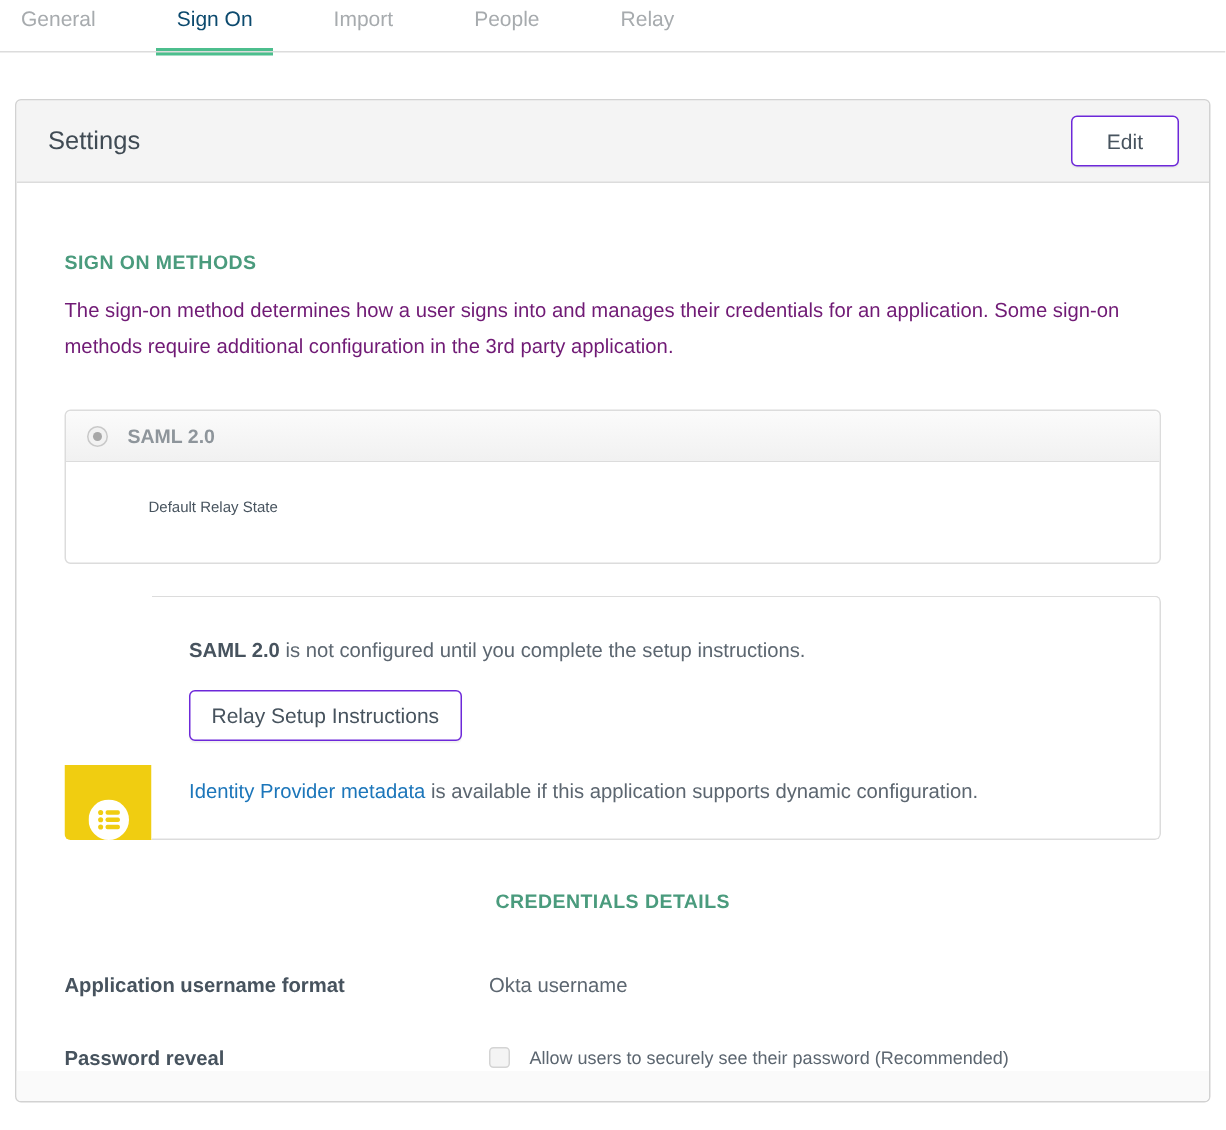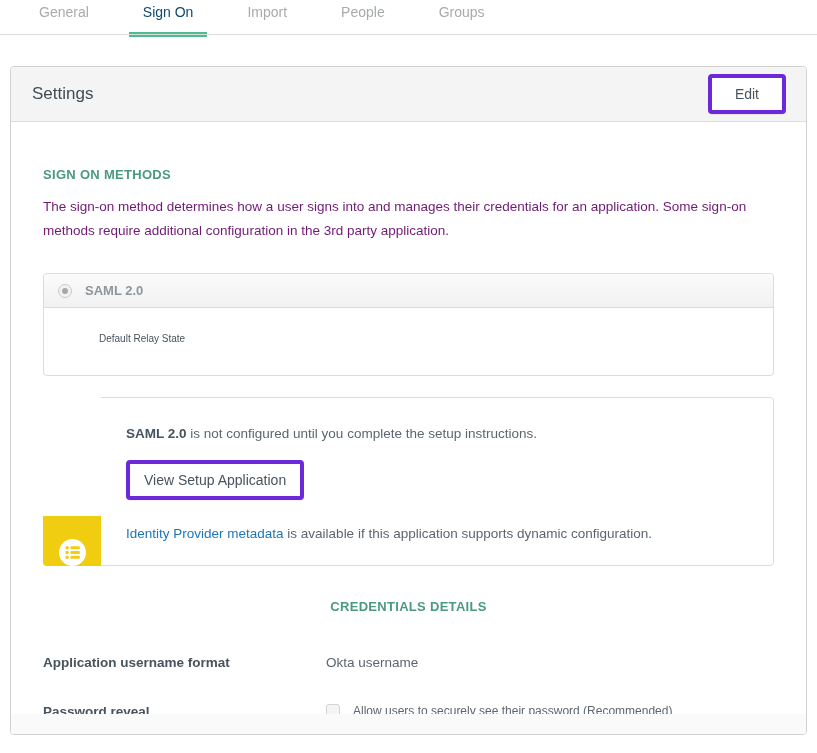--- a/index.html
+++ b/index.html
@@ -2,32 +2,32 @@
 <html><head>
 <meta charset="utf-8">
 <style>
   * { margin: 0; padding: 0; box-sizing: border-box; }
   html, body { background: #ffffff; font-family: "Liberation Sans", sans-serif; }
   .page { position: relative; width: 817px; height: 753px; background: #fff; }
 
   
   .tabbar { position: relative; height: 36px; }
   .tabbar-line { position: absolute; left: 0; right: 0; top: 34px; height: 1px; background: #dcdcdc; }
-  .tabs { display: flex; padding-left: 25px; }
+  .tabs { display: flex; }
   .tab { position: relative; font-size: 14px; color: #a7abae; padding: 4px 14px 14px 14px; margin-right: 26px; cursor: pointer; }
   .tab.active { color: #0c4a6e; }
   .tab.active .tab-underline { position: absolute; left: 0; right: 0; bottom: -3px; height: 5px; background: #4cbe8d; }
 
   
   .panel { position: absolute; left: 10px; top: 66px; width: 797px; height: 669px;
            border: 1px solid #d2d2d2; border-radius: 4px; background: #ffffff; overflow: hidden; }
   .panel-header { height: 55px; background: #f4f4f4; border-bottom: 1px solid #dcdcdc;
                   display: flex; align-items: center; justify-content: space-between; padding: 0 20px 0 21px; }
   .panel-title { font-size: 17px; color: #404b54; }
-  .btn { display: inline-block; background: #ffffff; border: 4px solid #6d28d9; border-radius: 4px;
+  .btn { display: inline-block; background: #ffffff; border: 1px solid #6d28d9; border-radius: 4px;
          color: #47535e; font-size: 14px; font-family: "Liberation Sans", sans-serif; cursor: pointer;
          box-shadow: 0 1px 1px rgba(0,0,0,0.06); }
   .btn.edit { padding: 8px 23px; }
 
   .panel-body { padding: 45px 32px 0 32px; }
 
   .section-heading { font-size: 13px; font-weight: bold; color: #4a9b7d; letter-spacing: 0.3px; }
   .section-desc { margin-top: 13px; font-size: 13.5px; line-height: 24px; color: #701a75; max-width: 730px; }
 
   
@@ -80,21 +80,21 @@
         <span>Sign On</span>
         <span class="tab-underline"></span>
       </div>
       <div class="tab">
         <span>Import</span>
       </div>
       <div class="tab">
         <span>People</span>
       </div>
       <div class="tab">
-        <span>Groups</span>
+        <span>Relay</span>
       </div>
     </div>
     <div class="tabbar-line"></div>
   </div>
 
   <div class="panel">
     <div class="panel-header">
       <div class="panel-title">Settings</div>
       <button class="btn edit">Edit</button>
     </div>
@@ -127,21 +127,21 @@
               <rect x="11.4" y="12.0" width="9.5" height="3.0" rx="1.2"></rect>
               <circle cx="8.1" cy="18.3" r="1.7"></circle>
               <rect x="11.4" y="16.8" width="9.5" height="3.0" rx="1.2"></rect>
             </g>
           </svg>
         </div>
         <div class="callout-content">
           <div class="callout-text">
             <b>SAML 2.0</b><span> is not configured until you complete the setup instructions.</span>
           </div>
-          <button class="btn setup">View Setup Application</button>
+          <button class="btn setup">Relay Setup Instructions</button>
           <div class="callout-link-line">
             <a class="link">Identity Provider metadata</a><span> is available if this application supports dynamic configuration.</span>
           </div>
         </div>
       </div>
 
       <div class="section-heading credentials-heading">CREDENTIALS DETAILS</div>
 
       <div class="cred-row first">
         <div class="cred-label">Application username format</div>

